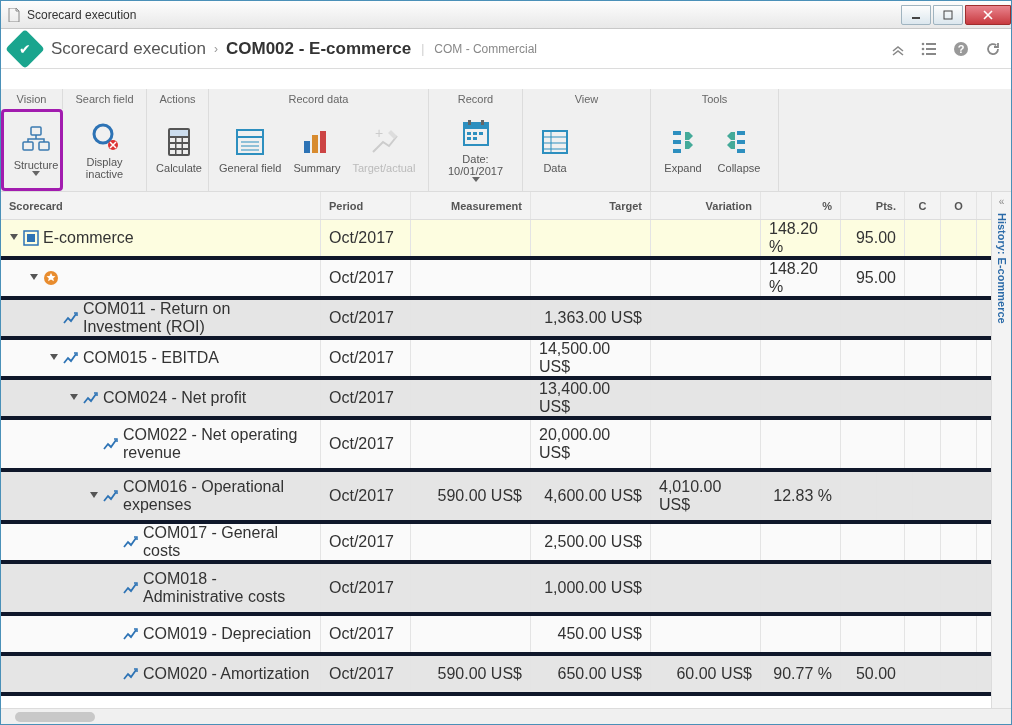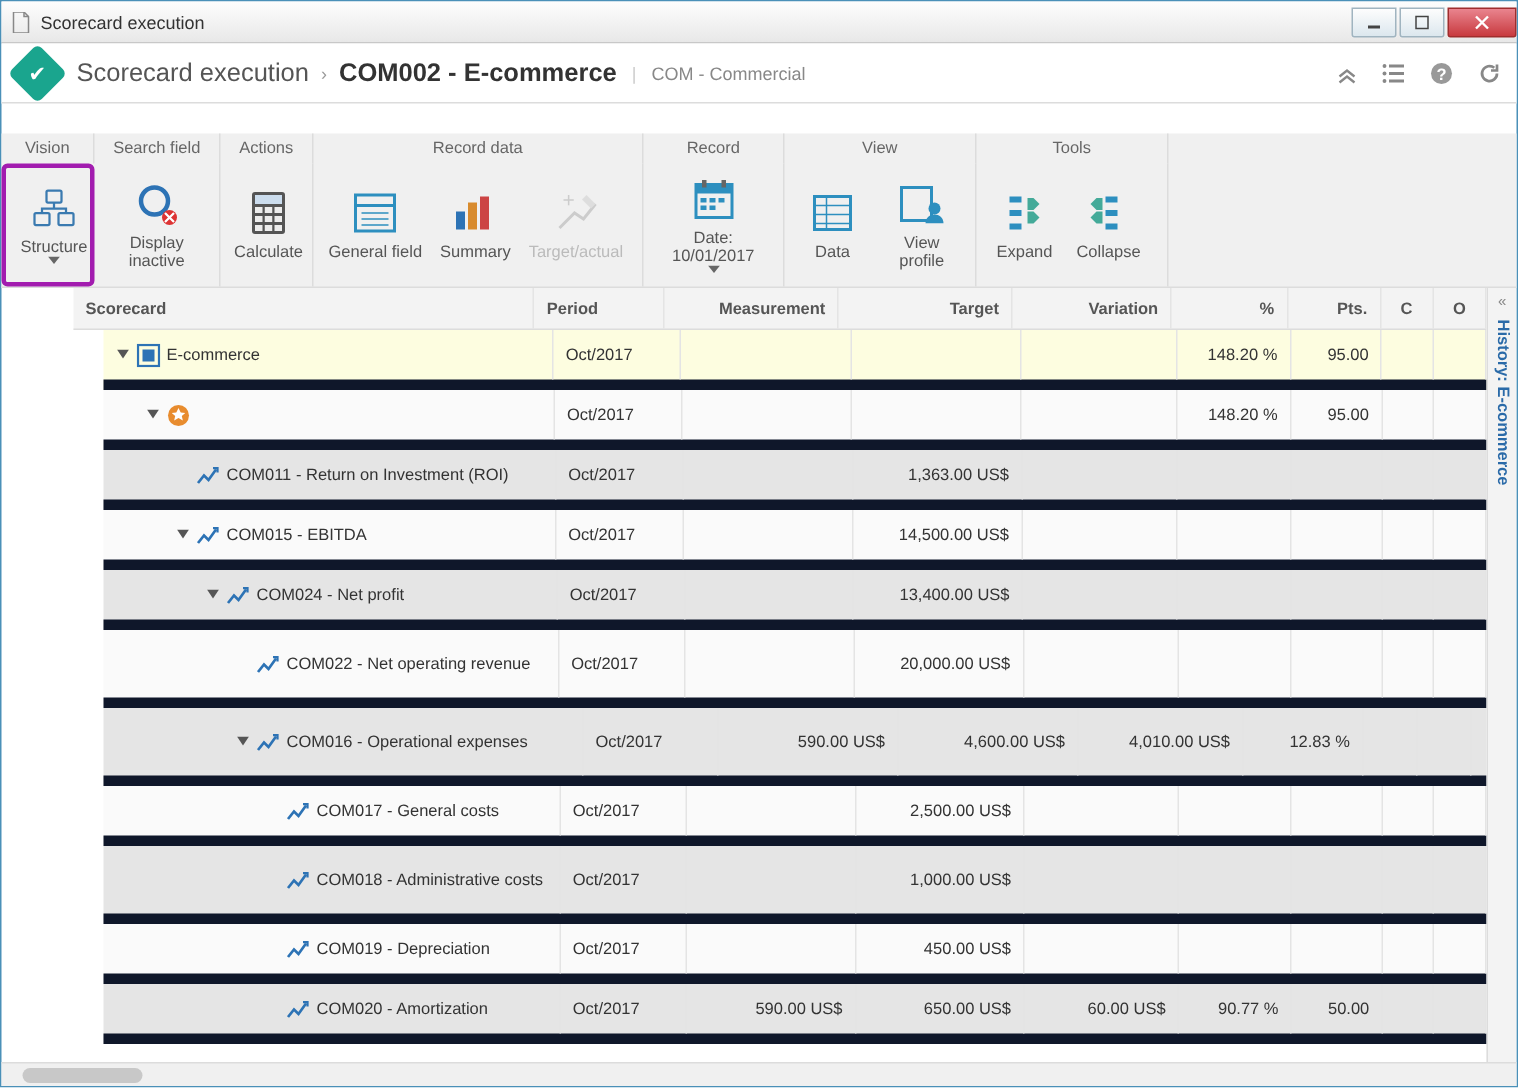--- a/index.html
+++ b/index.html
@@ -25,33 +25,33 @@
 .ribbon-labels { display: flex; height: 20px; font-size: 11px; color: #666; }
 .ribbon-labels div { display: flex; align-items: center; justify-content: center; border-right: 1px solid #dcdcdc; }
 .ribbon-groups { display: flex; }
 .rgroup { border-right: 1px solid #dcdcdc; display: flex; padding: 4px; }
 .rbtn { display: flex; flex-direction: column; align-items: center; justify-content: center; padding: 4px 6px; min-width: 56px; cursor: pointer; }
 .rbtn .ricon { width: 32px; height: 32px; display: flex; align-items: center; justify-content: center; margin-bottom: 4px; }
 .rbtn .rlabel { font-size: 11px; color: #555; text-align: center; line-height: 1.1; }
 .rbtn.disabled .rlabel { color: #bbb; }
 .highlight-box { border: 3px solid #a21caf; border-radius: 4px; }
 .content { flex: 1; display: flex; overflow: hidden; position: relative; }
-.grid { flex: 1; overflow: auto; position: relative; padding-left: 48px; }
+.grid { flex: 1; overflow: auto; position: relative; }
 .thead { display: flex; background: #f3f3f3; border-bottom: 1px solid #dcdcdc; height: 28px; font-size: 11px; color: #555; font-weight: bold; position: sticky; top: 0; }
 .thead div, .trow div.cell { border-right: 1px solid #e4e4e4; display: flex; align-items: center; padding: 0 8px; }
 .col-sc { width: 320px; }
 .col-per { width: 90px; }
 .col-meas { width: 120px; justify-content: flex-end; }
 .col-tgt { width: 120px; justify-content: flex-end; }
 .col-var { width: 110px; justify-content: flex-end; }
 .col-pct { width: 80px; justify-content: flex-end; }
 .col-pts { width: 64px; justify-content: flex-end; }
 .col-c { width: 36px; justify-content: center; }
 .col-o { width: 36px; justify-content: center; }
-.trow { display: flex; height: 40px; border-bottom: 7px solid #0f172a; font-size: 11px; margin-left: 20px; }
+.trow { display: flex; height: 40px; border-bottom: 4px solid #0f172a; font-size: 16px; }
 .trow.hl { background: #fdfde0; }
 .trow.odd { background: #e5e5e5; }
 .trow.even { background: #fafafa; }
 .trow.tall { height: 52px; }
 .node { display: flex; align-items: center; gap: 4px; width: 100%; }
 .arrow { width: 10px; color: #666; cursor: pointer; display: inline-flex; justify-content: center; }
 .node-icon { width: 16px; height: 16px; display: inline-flex; align-items: center; justify-content: center; }
 .node-label { flex: 1; }
 .sidepanel { width: 20px; background: #f3f3f3; border-left: 1px solid #dcdcdc; display: flex; flex-direction: column; align-items: center; padding-top: 4px; }
 .sidepanel .collapse-arrows { font-size: 10px; color: #888; cursor: pointer; }
@@ -257,30 +257,20 @@
               <svg width="28" height="26">
                 <rect x="2" y="2" width="24" height="22" fill="none" stroke="#2d8fbf" stroke-width="2"></rect>
                 <line x1="2" y1="8" x2="26" y2="8" stroke="#2d8fbf"></line>
                 <line x1="2" y1="14" x2="26" y2="14" stroke="#2d8fbf"></line>
                 <line x1="2" y1="20" x2="26" y2="20" stroke="#2d8fbf"></line>
                 <line x1="10" y1="2" x2="10" y2="24" stroke="#2d8fbf"></line>
               </svg>
             </div>
             <div class="rlabel">Data</div>
           </div>
-          <div class="rbtn">
-            <div class="ricon">
-              <svg width="30" height="26">
-                <rect x="1" y="2" width="20" height="22" fill="none" stroke="#2d8fbf" stroke-width="2"></rect>
-                <circle cx="23" cy="16" r="4" fill="#2d8fbf"></circle>
-                <path d="M17 26c0-4 3-6 6-6s6 2 6 6" fill="#2d8fbf"></path>
-              </svg>
-            </div>
-            <div class="rlabel">View profile</div>
-          </div>
         </div>
         <div class="rgroup" style="width: 128px;">
           <div class="rbtn">
             <div class="ricon">
               <svg width="28" height="28">
                 <rect x="4" y="3" width="8" height="4" fill="#2d8fbf"></rect>
                 <rect x="4" y="12" width="8" height="4" fill="#2d8fbf"></rect>
                 <rect x="4" y="21" width="8" height="4" fill="#2d8fbf"></rect>
                 <path d="M16 4h4l4 4-4 4h-4" fill="#4a9"></path>
                 <path d="M16 13h4l4 4-4 4h-4" fill="#4a9"></path>

